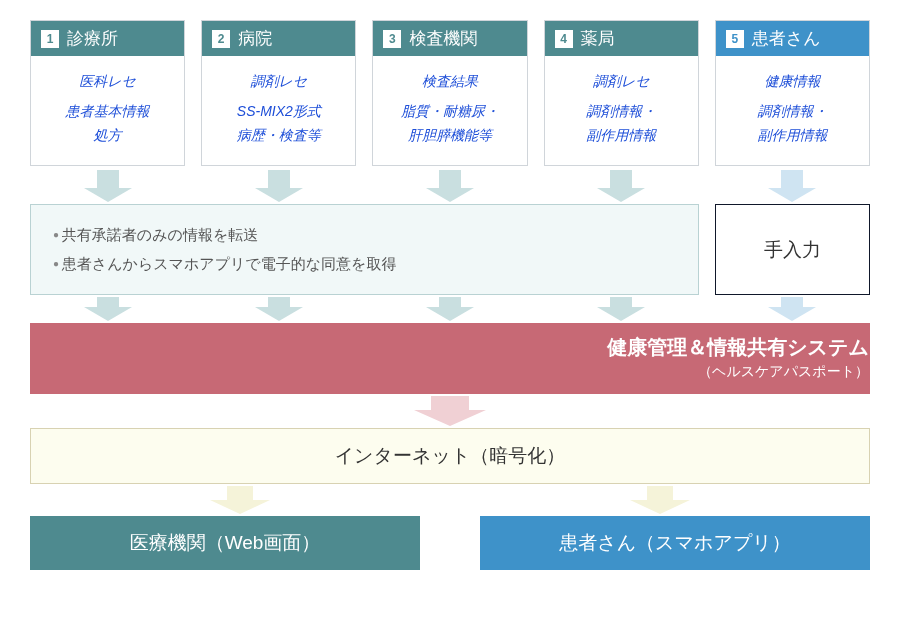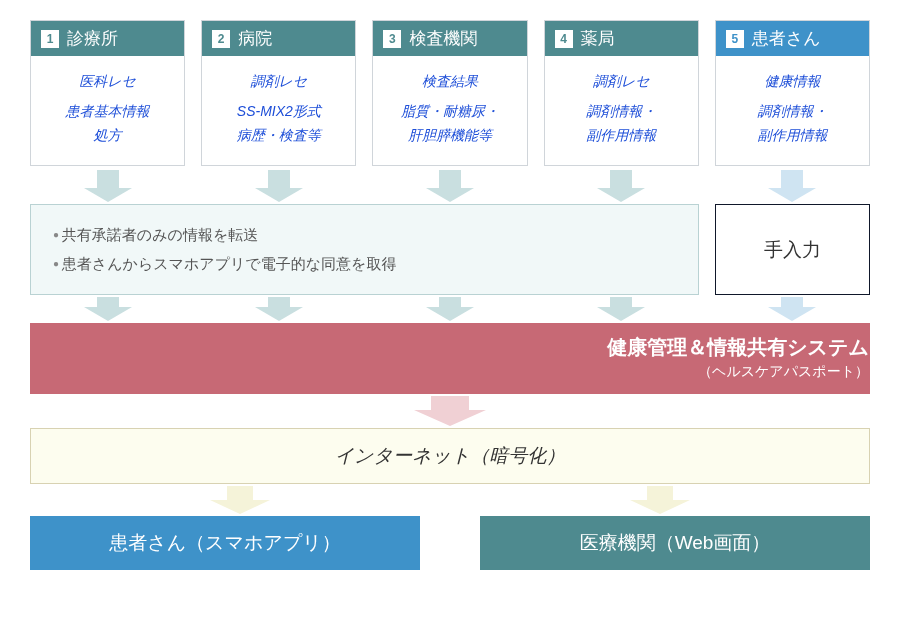--- a/index.html
+++ b/index.html
@@ -109,21 +109,20 @@
   .pink-arrow .arrow-stem { background: #f0d0d4; width: 38px; height: 14px; }
   .pink-arrow .arrow-down { border-top: 16px solid #f0d0d4; border-left-width: 36px; border-right-width: 36px; }
 
   .internet-bar {
     border: 1px solid #d8d2b2;
     background: #fdfdef;
     text-align: center;
     padding: 14px 0;
     font-size: 19px;
     color: #333;
-    font-style: italic;
   }
 
   .arrows-row3 { display: flex; margin: 2px 0; }
   .half { flex:1; display:flex; justify-content:center; }
   .cream-arrow .arrow-stem { background: #f5f3d9; width: 26px; height: 14px; }
   .cream-arrow .arrow-down { border-top: 14px solid #f5f3d9; border-left-width: 30px; border-right-width: 30px; }
 
   .bottom-row { display:flex; gap: 60px; }
   .dest-box {
     flex:1;
@@ -299,19 +298,19 @@
     </div>
   <div class="half">
       <div class="arrow-wrap cream-arrow">
         <div class="arrow-stem"></div>
         <div class="arrow-down"></div>
       </div>
     </div>
 </div>
 
 <div class="bottom-row">
+  <div class="dest-box dest-teal">
+    <span>医療機関（Web画面）</span>
+  </div>
   <div class="dest-box dest-blue">
     <span>患者さん（スマホアプリ）</span>
   </div>
-  <div class="dest-box dest-teal">
-    <span>医療機関（Web画面）</span>
-  </div>
 </div>
 
 </body></html>

